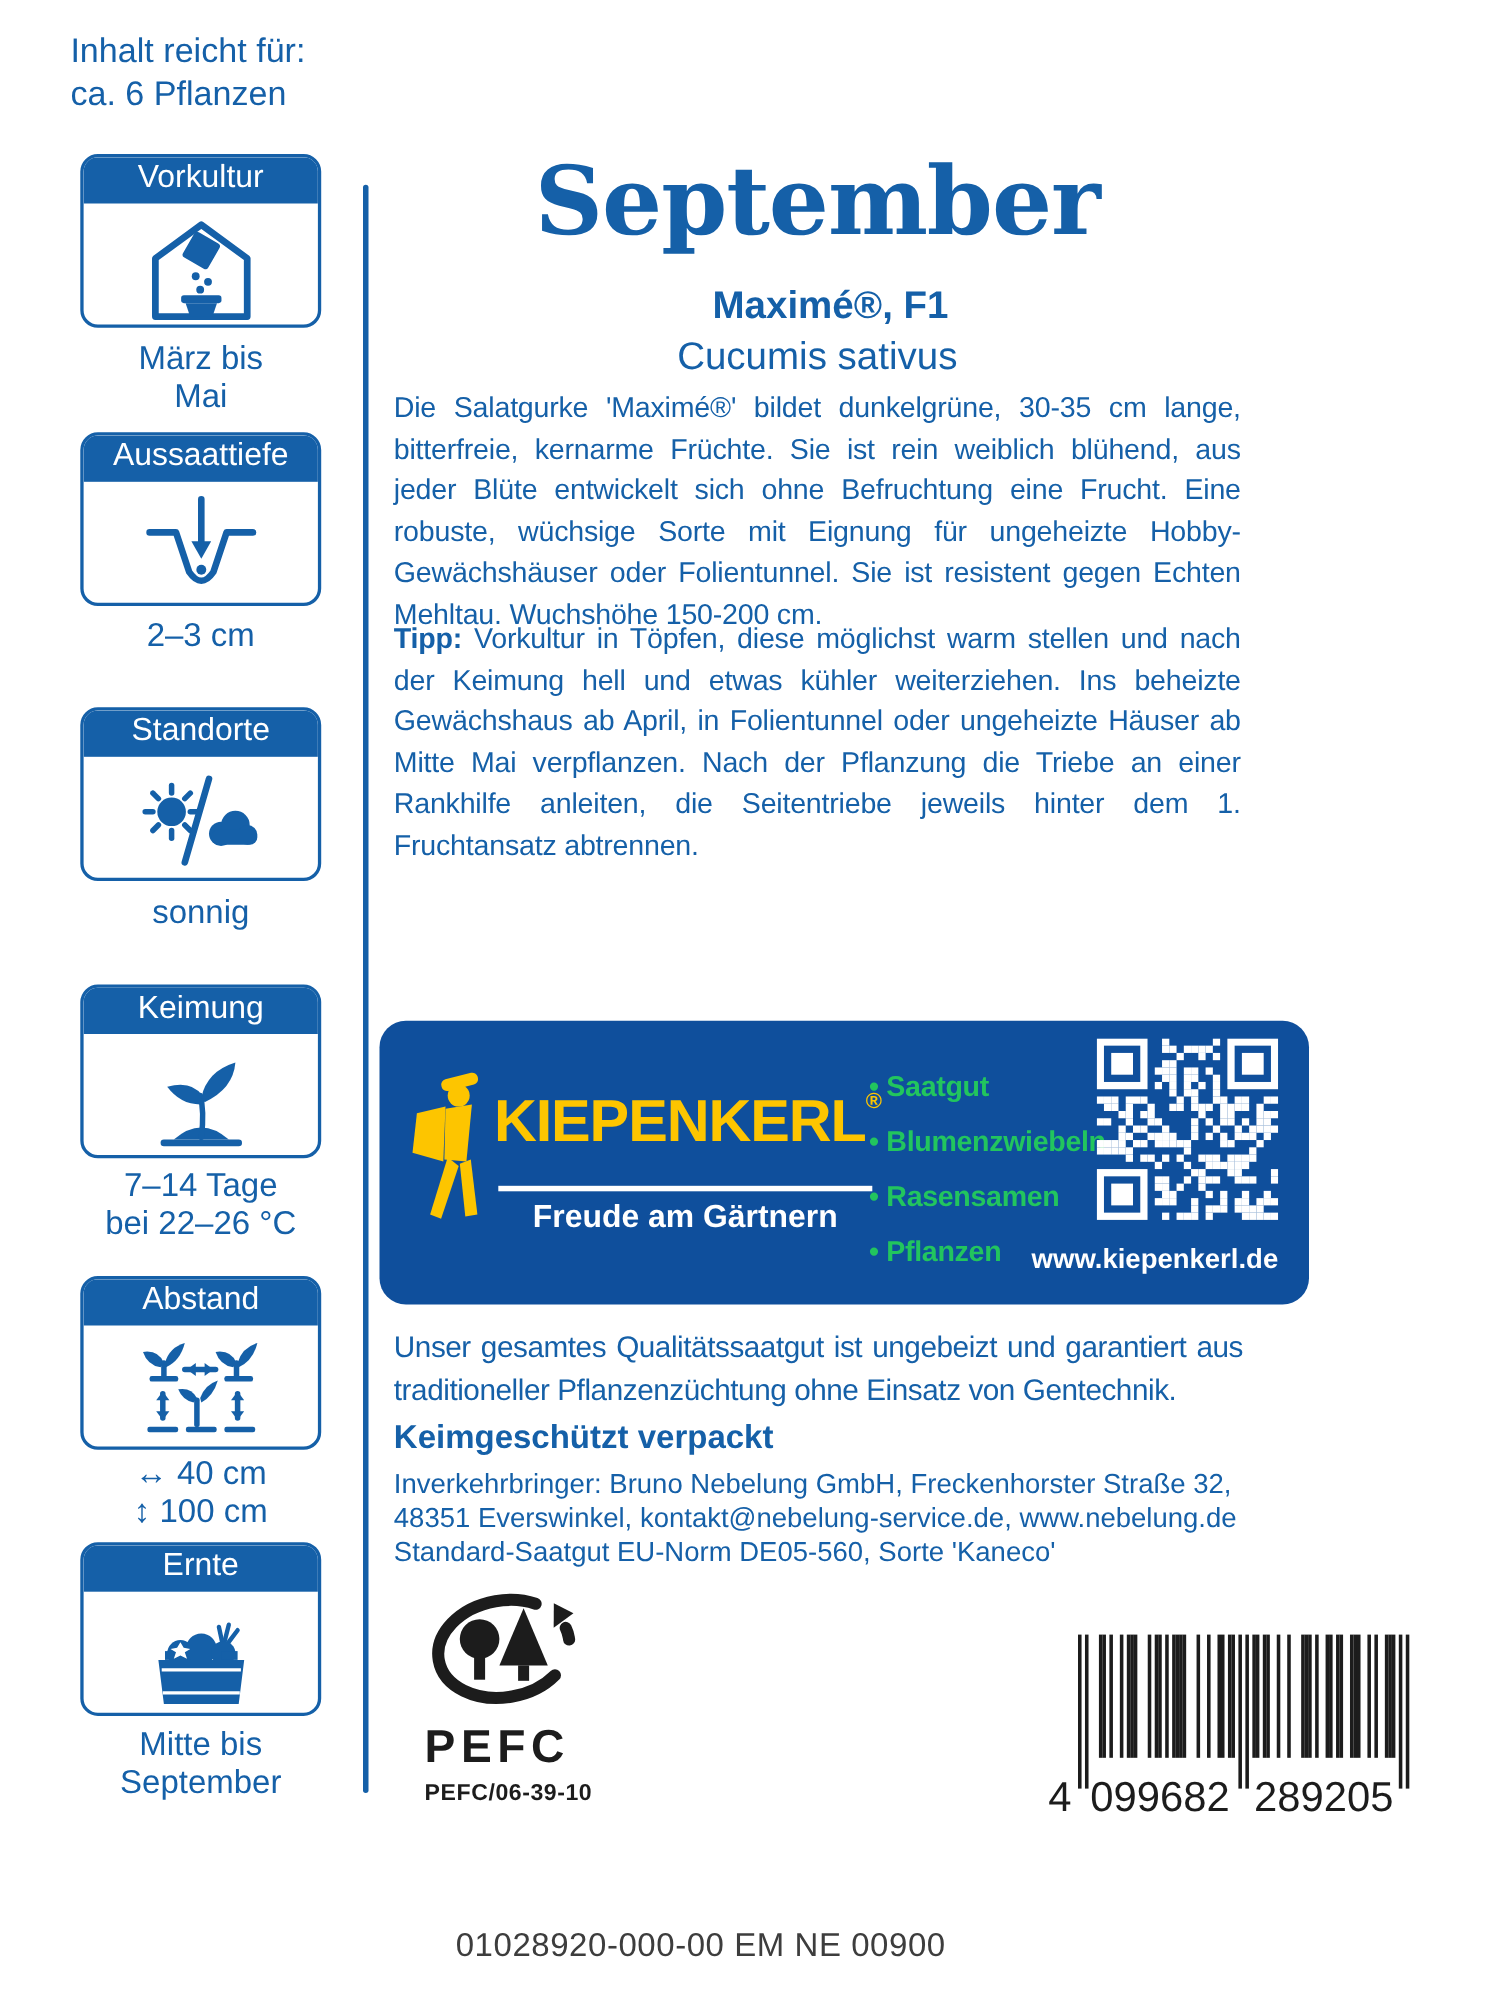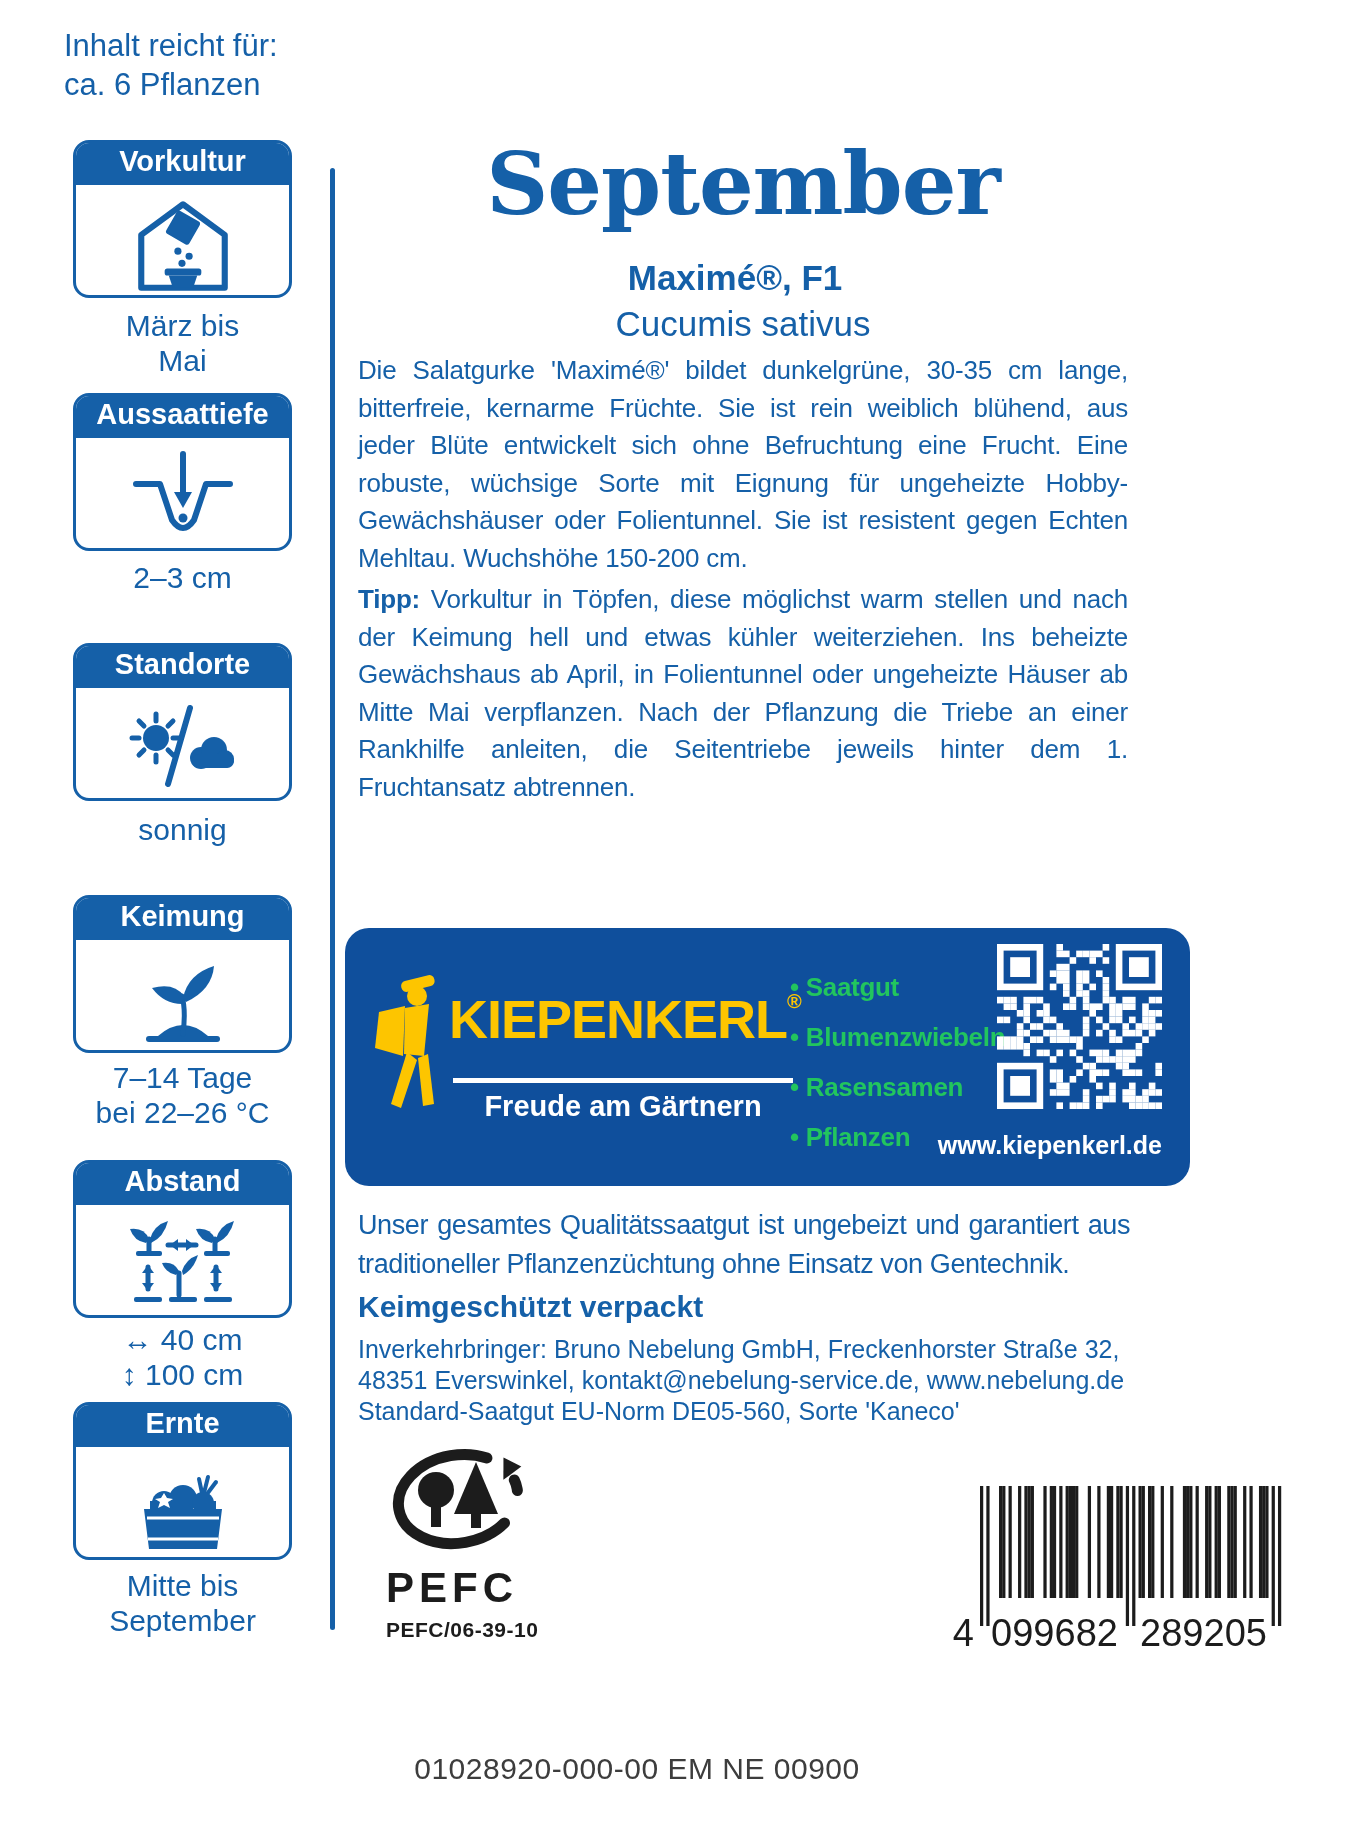--- a/index.html
+++ b/index.html
@@ -14,35 +14,35 @@
 
   
   .note{left:64px;top:26px;font-size:31px;line-height:39px;color:var(--blue);font-weight:500;}
 
   
   .divider{left:330px;top:168px;width:5px;height:1462px;background:var(--blue);border-radius:3px;}
 
   
   .info-box{left:73px;width:219px;height:158px;border:3px solid var(--blue);
     border-radius:16px;background:#fff;overflow:hidden;}
-  .info-box .hdr{background:var(--blue);color:#fff;font-weight:bold;font-size:29px;
+  .info-box .hdr{background:var(--blue);color:#fff;font-weight:normal;font-size:29px;
     text-align:center;padding:2px 0 7px;}
   .info-box .bod{height:115px;display:flex;align-items:center;justify-content:center;}
   .cap{left:20px;width:325px;text-align:center;color:var(--blue);font-size:30px;line-height:35px;}
 
   
   .title{left:340px;top:133px;width:806px;text-align:center;color:var(--blue);
     font-family:"DejaVu Serif","Liberation Serif",serif;font-weight:bold;font-size:86px;letter-spacing:-1px;}
-  .variety{left:332px;top:258px;width:806px;text-align:center;color:var(--blue);
+  .variety{left:352px;top:258px;width:806px;text-align:center;color:var(--blue);
     font-weight:bold;font-size:35px;}
   .species{left:340px;top:304px;width:806px;text-align:center;color:var(--blue);font-size:35px;}
   .para{left:358px;width:770px;color:var(--blue);font-size:26px;line-height:37.5px;
     text-align:justify;letter-spacing:-0.2px;}
   .p1{top:352px;}
-  .p2{top:581px;}
+  .p2{top:562px;}
   .para b{font-weight:bold;}
 
   
   .banner{left:345px;top:928px;width:845px;height:258px;background:var(--banner-blue);
     border-radius:24px;}
   .kman{left:26px;top:46px;width:80px;height:148px;}
   .kword{left:104px;top:60px;color:var(--yellow);font-weight:bold;font-size:54px;
     letter-spacing:-1px;white-space:nowrap;}
   .kword sup{font-size:20px;vertical-align:30px;}
   .krule{left:108px;top:150px;width:340px;height:5px;background:#fff;}

